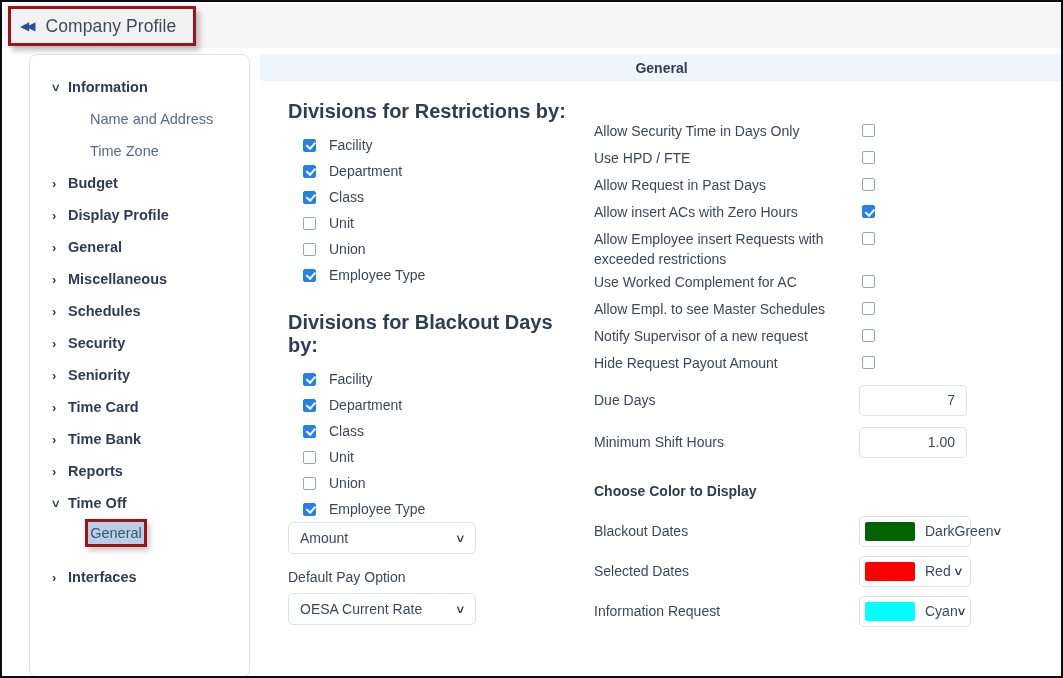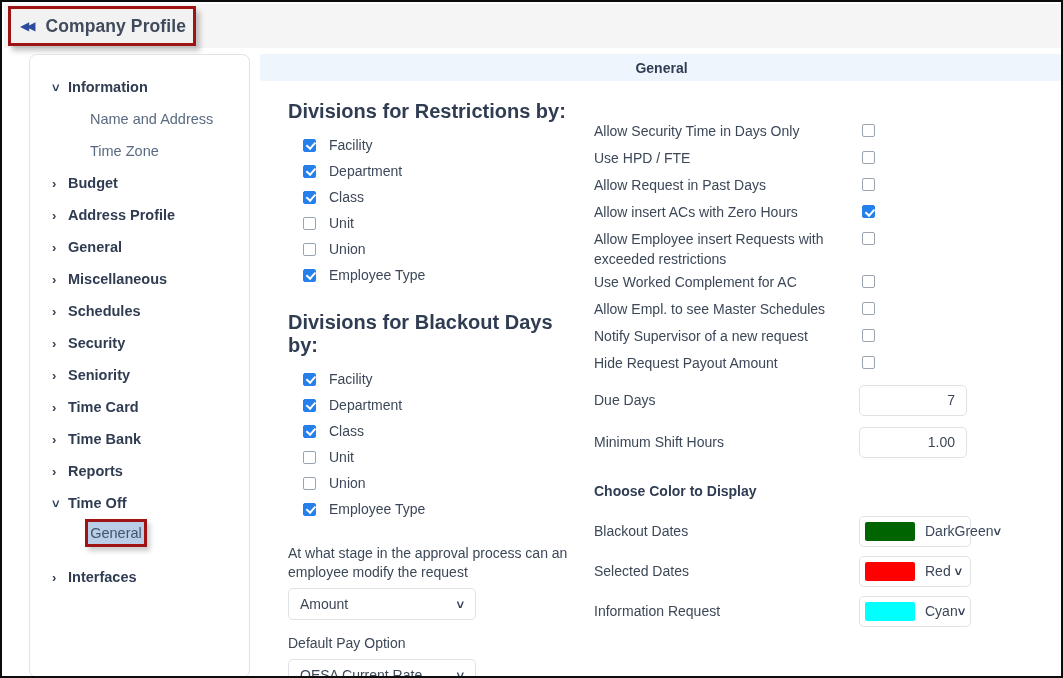--- a/index.html
+++ b/index.html
@@ -48,21 +48,21 @@
   }
   .collapse-icon {
     color: #2c4c9e;
     font-size: 12px;
     letter-spacing: -3px;
     margin-right: 13px;
     line-height: 1;
   }
   .title-text {
     font-size: 17.5px;
-    font-weight: bold;
+    font-weight: normal;
     color: #3f4a5c;
     letter-spacing: 0.1px;
   }
 
   
   .sidebar {
     position: absolute;
     left: 27px;
     top: 52px;
     width: 221px;
@@ -368,21 +368,21 @@
     </div>
     <div class="nav-child">
       <span>Time Zone</span>
     </div>
     <div class="nav-group">
       <span class="chev">›</span>
       <span>Budget</span>
     </div>
     <div class="nav-group">
       <span class="chev">›</span>
-      <span>Address Profile</span>
+      <span>Display Profile</span>
     </div>
     <div class="nav-group">
       <span class="chev">›</span>
       <span>General</span>
     </div>
     <div class="nav-group">
       <span class="chev">›</span>
       <span>Miscellaneous</span>
     </div>
     <div class="nav-group">
@@ -477,21 +477,20 @@
     </div>
     <div class="cb-row">
       <span class="cb"></span>
       <span class="cb-label">Union</span>
     </div>
     <div class="cb-row">
       <span class="cb checked"></span>
       <span class="cb-label">Employee Type</span>
     </div>
 
-    <div class="field-label" style="margin-top:22px;">At what stage in the approval process can an employee modify the request</div>
     <div class="select-box">
       <span class="val">Amount</span>
       <span class="chevd">˅</span>
     </div>
 
     <div class="field-label">Default Pay Option</div>
     <div class="select-box">
       <span class="val">OESA Current Rate</span>
       <span class="chevd">˅</span>
     </div>

